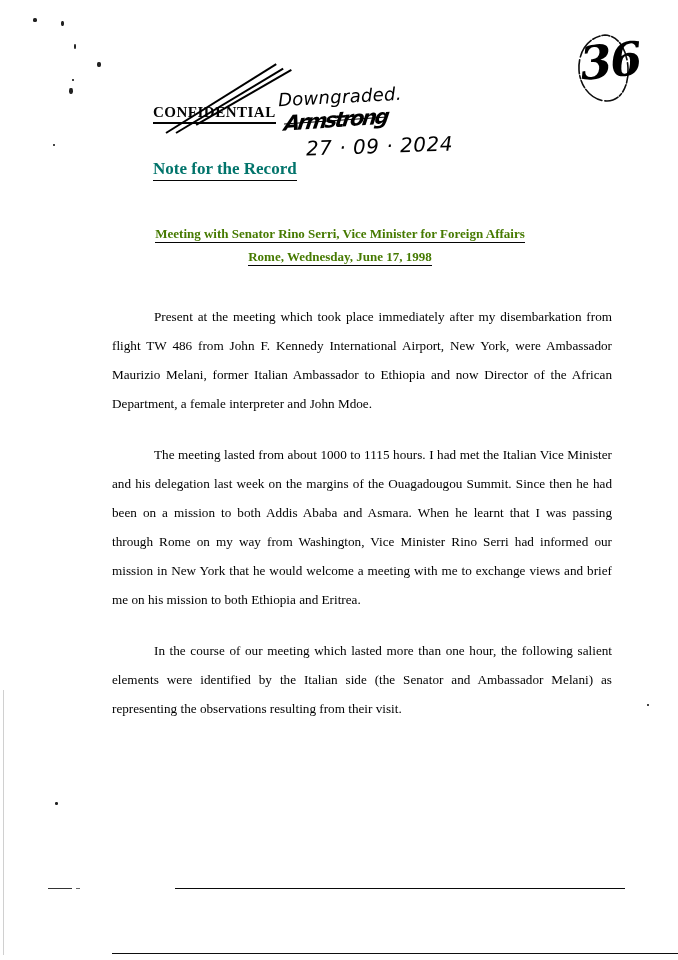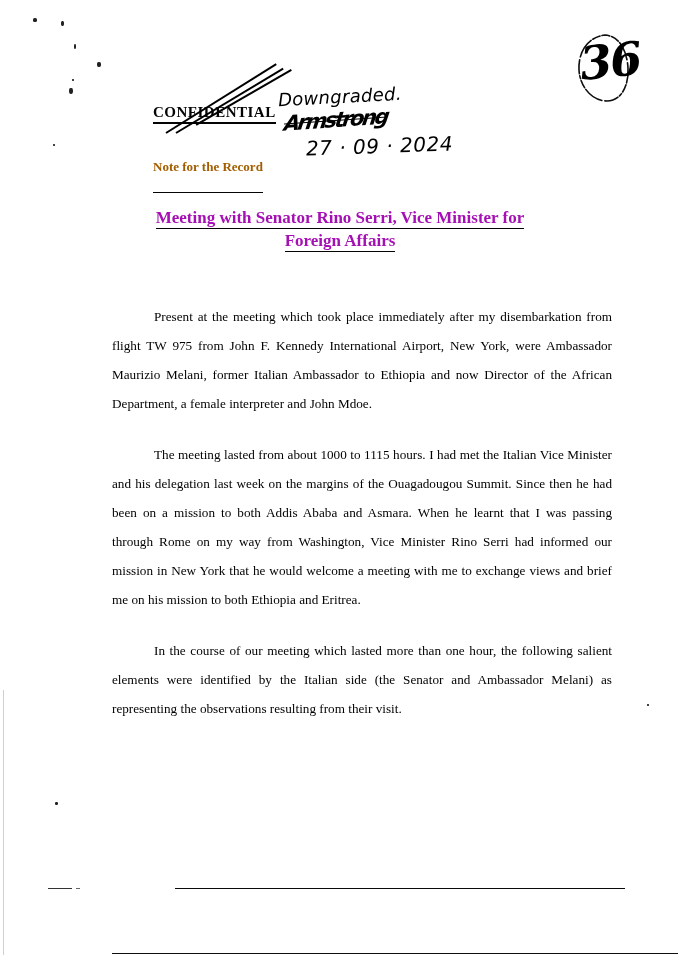--- a/index.html
+++ b/index.html
@@ -126,38 +126,38 @@
     font-style: italic;
     font-weight: 500;
     letter-spacing: 0.5px;
     transform: rotate(-2deg);
   }
 
   #note-for-record {
     position: absolute;
     left: 153px; top: 159px;
     font-family: "Liberation Serif", serif;
-    font-size: 13px;
-    font-weight: 700;
-    color: #a16207;
+    font-size: 17px;
+    font-weight: 700;
+    color: #0f766e;
     border-bottom: 1.5px solid #111;
-    padding-bottom: 17px;
+    padding-bottom: 1px;
     white-space: nowrap;
   }
 
   
   #doc-title {
     position: absolute;
-    left: 130px; top: 206px;
+    left: 130px; top: 222px;
     width: 420px;
     text-align: center;
     font-family: "Liberation Serif", serif;
-    font-size: 17px;
-    font-weight: 700;
-    color: #a21caf;
+    font-size: 13px;
+    font-weight: 700;
+    color: #4d7c0f;
     line-height: 23px;
   }
   #doc-title .tline {
     display: block;
   }
   #doc-title .tline span {
     border-bottom: 1.5px solid #111;
     padding-bottom: 1px;
   }
 
@@ -217,24 +217,25 @@
     <div id="downgraded-annotation">
       <div class="hw-word">Downgraded.</div>
       <div class="hw-sign">Armstrong</div>
       <div class="hw-date">27 · 09 · 2024</div>
     </div>
 
     <div id="note-for-record">Note for the Record</div>
 
     <div id="doc-title">
       <span class="tline"><span>Meeting with Senator Rino Serri, Vice Minister for Foreign Affairs</span></span>
+      <span class="tline"><span>Rome, Wednesday, June 17, 1998</span></span>
     </div>
 
     <div id="body-text">
-      <p>Present at the meeting which took place immediately after my disembarkation from flight TW 975 from John F. Kennedy International Airport, New York, were Ambassador Maurizio Melani, former Italian Ambassador to Ethiopia and now Director of the African Department, a female interpreter and John Mdoe.</p>
+      <p>Present at the meeting which took place immediately after my disembarkation from flight TW 486 from John F. Kennedy International Airport, New York, were Ambassador Maurizio Melani, former Italian Ambassador to Ethiopia and now Director of the African Department, a female interpreter and John Mdoe.</p>
       <p>The meeting lasted from about 1000 to 1115 hours. I had met the Italian Vice Minister and his delegation last week on the margins of the Ouagadougou Summit. Since then he had been on a mission to both Addis Ababa and Asmara. When he learnt that I was passing through Rome on my way from Washington, Vice Minister Rino Serri had informed our mission in New York that he would welcome a meeting with me to exchange views and brief me on his mission to both Ethiopia and Eritrea.</p>
       <p>In the course of our meeting which lasted more than one hour, the following salient elements were identified by the Italian side (the Senator and Ambassador Melani) as representing the observations resulting from their visit.</p>
     </div>
 
     <div class="scan-border-left"></div>
     <div class="scan-rule-mid-tick"></div>
     <div class="scan-rule-mid-tick2"></div>
     <div class="scan-rule-mid"></div>
     <div class="scan-border-bottom"></div>
 

